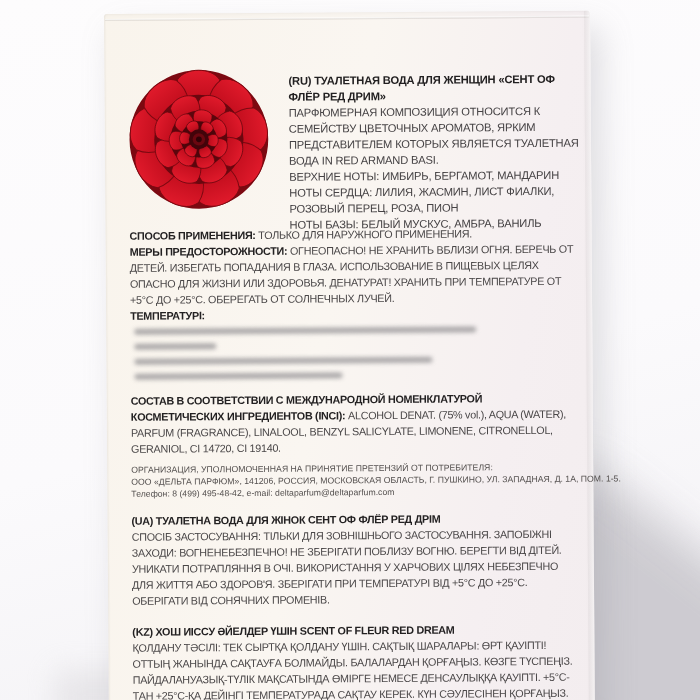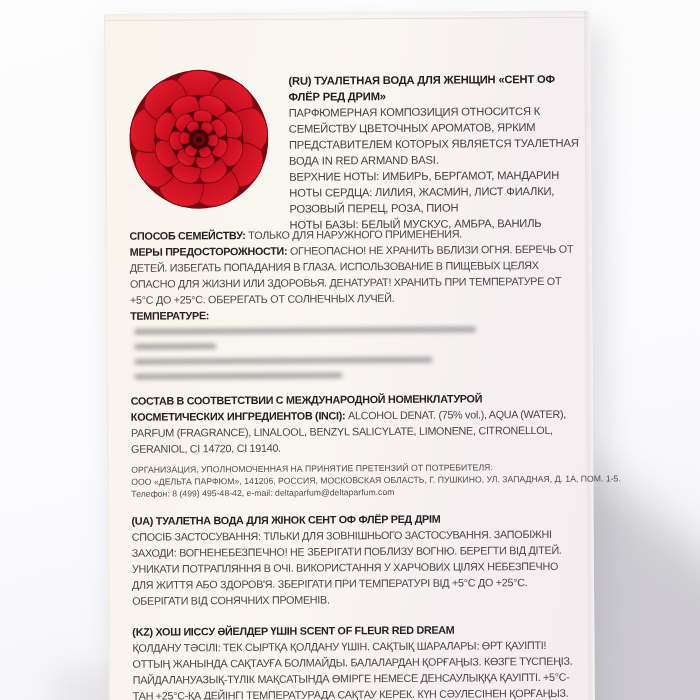--- a/index.html
+++ b/index.html
@@ -120,25 +120,25 @@
   <div class="toptext">
     <p><b>(RU) ТУАЛЕТНАЯ ВОДА ДЛЯ ЖЕНЩИН «СЕНТ ОФ ФЛЁР РЕД ДРИМ»</b></p>
     <p>ПАРФЮМЕРНАЯ КОМПОЗИЦИЯ ОТНОСИТСЯ К СЕМЕЙСТВУ ЦВЕТОЧНЫХ АРОМАТОВ, ЯРКИМ ПРЕДСТАВИТЕЛЕМ КОТОРЫХ ЯВЛЯЕТСЯ ТУАЛЕТНАЯ ВОДА IN RED ARMAND BASI.</p>
     <p>ВЕРХНИЕ НОТЫ: ИМБИРЬ, БЕРГАМОТ, МАНДАРИН</p>
     <p>НОТЫ СЕРДЦА: ЛИЛИЯ, ЖАСМИН, ЛИСТ ФИАЛКИ, РОЗОВЫЙ ПЕРЕЦ, РОЗА, ПИОН</p>
     <p>НОТЫ БАЗЫ: БЕЛЫЙ МУСКУС, АМБРА, ВАНИЛЬ</p>
   </div>
 
   <div class="main-col">
 
-    <p><b>СПОСОБ СЕМЕЙСТВУ:</b> <span>ТОЛЬКО ДЛЯ НАРУЖНОГО ПРИМЕНЕНИЯ.</span></p>
+    <p><b>СПОСОБ ПРИМЕНЕНИЯ:</b> <span>ТОЛЬКО ДЛЯ НАРУЖНОГО ПРИМЕНЕНИЯ.</span></p>
 
     <p><b>МЕРЫ ПРЕДОСТОРОЖНОСТИ:</b> <span>ОГНЕОПАСНО! НЕ ХРАНИТЬ ВБЛИЗИ ОГНЯ. БЕРЕЧЬ ОТ ДЕТЕЙ. ИЗБЕГАТЬ ПОПАДАНИЯ В ГЛАЗА. ИСПОЛЬЗОВАНИЕ В ПИЩЕВЫХ ЦЕЛЯХ ОПАСНО ДЛЯ ЖИЗНИ ИЛИ ЗДОРОВЬЯ. ДЕНАТУРАТ! ХРАНИТЬ ПРИ ТЕМПЕРАТУРЕ ОТ +5°С ДО +25°С. ОБЕРЕГАТЬ ОТ СОЛНЕЧНЫХ ЛУЧЕЙ.</span></p>
 
-    <p><b>ТЕМПЕРАТУРЕ:</b></p>
+    <p><b>ТЕМПЕРАТУРІ:</b></p>
 
     <div class="bars">
       <div class="bar" style="width:342px"></div>
       <div class="bar" style="width:82px"></div>
       <div class="bar" style="width:298px"></div>
       <div class="bar" style="width:208px"></div>
     </div>
 
     <p class="inci"><b>СОСТАВ В СООТВЕТСТВИИ С МЕЖДУНАРОДНОЙ НОМЕНКЛАТУРОЙ КОСМЕТИЧЕСКИХ ИНГРЕДИЕНТОВ (INCI):</b> <span>ALCOHOL DENAT. (75% vol.), AQUA (WATER), PARFUM (FRAGRANCE), LINALOOL, BENZYL SALICYLATE, LIMONENE, CITRONELLOL, GERANIOL, CI 14720, CI 19140.</span></p>
 

